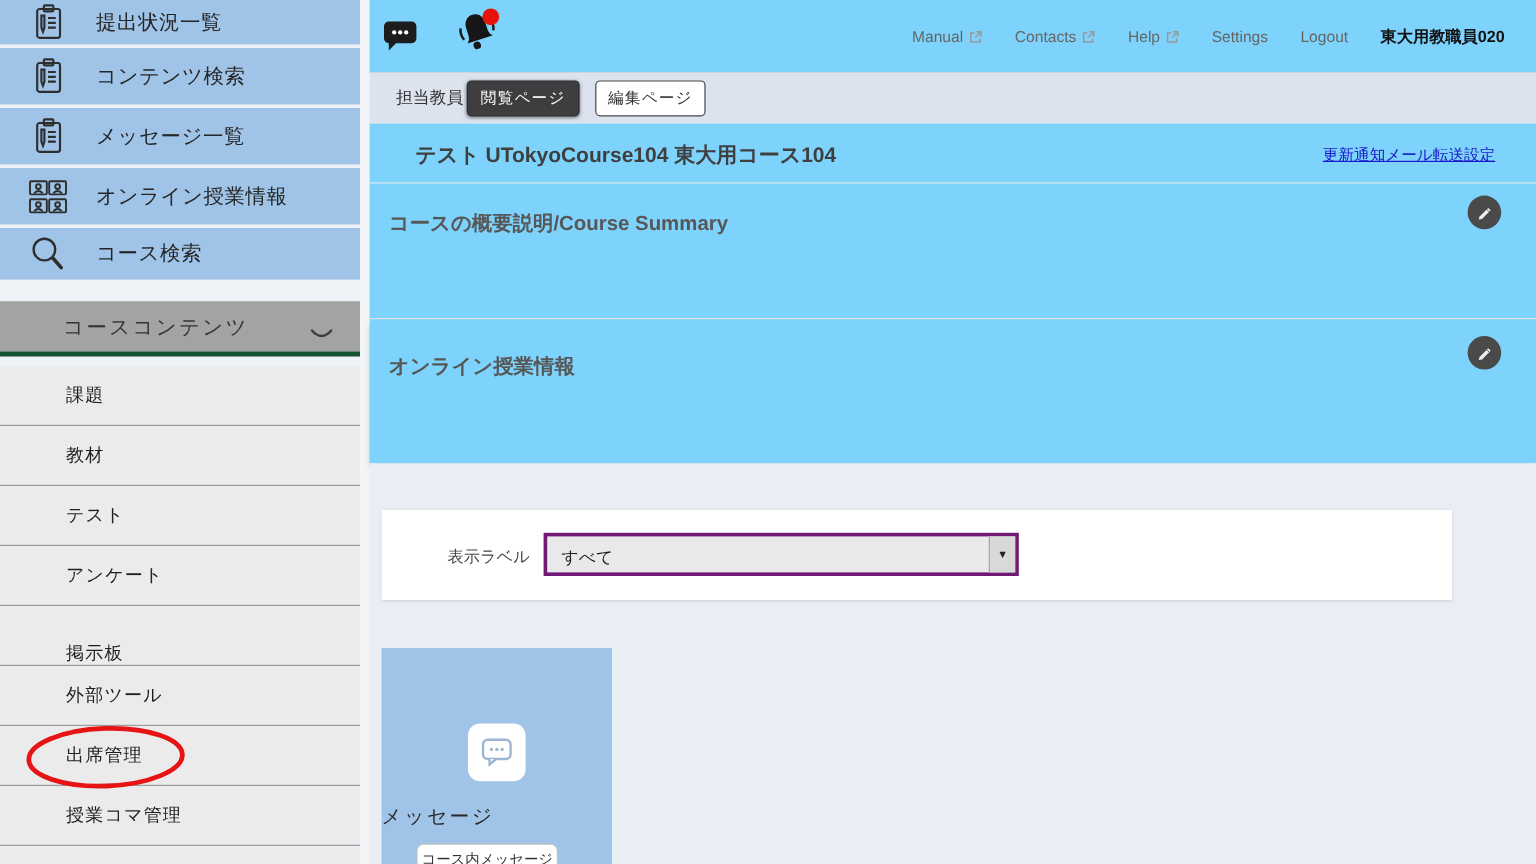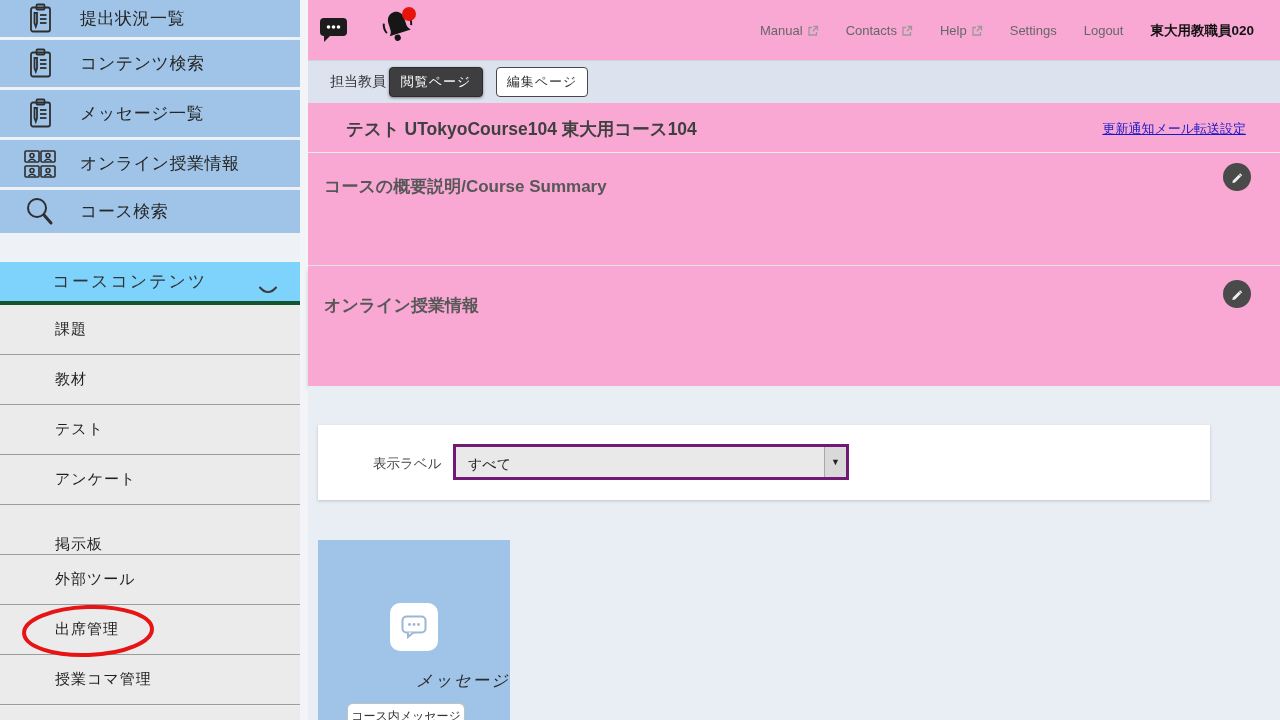--- a/index.html
+++ b/index.html
@@ -5,31 +5,31 @@
   * { margin:0; padding:0; box-sizing:border-box; }
   html,body { width:1280px; height:720px; overflow:hidden; }
   body { font-family:"Liberation Sans","DejaVu Sans",sans-serif; background:#fff; }
   #stage { position:relative; width:1280px; height:720px; overflow:hidden; background:#f3f4f7; }
 
   
   #sidebar { position:absolute; left:0; top:0; width:300px; height:720px; background:#eef1f6; }
   .side-blue { position:absolute; left:0; width:300px; background:#9fc4e8; display:flex; align-items:center; cursor:pointer;padding-left:40px; }
   .side-blue .s-icon { position:absolute; left:22px; width:36px; height:36px; display:flex; align-items:center; justify-content:center; }
   .side-blue .s-label { position:absolute; left:80px; font-size:17px; color:#262626; letter-spacing:.5px; white-space:nowrap; }
-  .side-gray-head { position:absolute; left:0; top:262px; width:300px; height:46px; background:#7dd3fc; border-bottom:7px solid #14532d; display:flex; align-items:center; cursor:pointer; }
+  .side-gray-head { position:absolute; left:0; top:251px; width:300px; height:46px; background:#a3a3a3; border-bottom:4px solid #14532d; display:flex; align-items:center; cursor:pointer; }
   .side-gray-head .gh-label { position:absolute; left:0; width:260px; text-align:center; font-size:17px; color:#333; letter-spacing:2px; }
   .side-gray-head .gh-chev { position:absolute; right:22px; top:19px; }
   .side-item { position:absolute; left:0; width:300px; height:50px; background:#ebebeb; border-bottom:1px solid #9c9c9c; display:flex; align-items:center; cursor:pointer; }
   .side-item .si-label { padding-left:55px; font-size:15px; color:#1f1f1f; letter-spacing:1px; }
   .side-tail { position:absolute; left:0; top:706px; width:300px; height:14px; background:#ebebeb; }
   #red-ellipse { position:absolute; left:18px; top:602px; width:140px; height:58px; pointer-events:none; transform:rotate(-2deg); }
 
   
   #main { position:absolute; left:300px; top:0; width:980px; height:720px; }
-  .panel { position:absolute; background:#f9a8d4; }
+  .panel { position:absolute; background:#7dd3fc; }
 
   
   #hdr { left:8px; top:0; width:972px; height:61px; border-bottom:1px solid #cfd2d6; }
   #hdr-bubble { position:absolute; left:10px; top:16px; width:32px; height:28px; cursor:pointer; }
   #hdr-bell { position:absolute; left:70px; top:6px; width:40px; height:40px; cursor:pointer; }
   #bell-dot { position:absolute; right:2px; top:1px; width:14px; height:14px; border-radius:50%; background:#e8140c; }
   #hdr-links { position:absolute; right:26px; top:0; height:61px; display:flex; align-items:center; gap:27px; }
   .hlink { font-size:13px; color:#666; cursor:pointer; display:flex; align-items:center; gap:4px; white-space:nowrap; }
   .huser { font-size:13.5px; color:#111; font-weight:700; white-space:nowrap; }
 
@@ -56,21 +56,21 @@
 
   #filter-panel { position:absolute; left:10px; top:39px; width:892px; height:75px; background:#fff; box-shadow:0 1px 3px rgba(0,0,0,.18); }
   #filter-label { position:absolute; left:55px; top:30px; font-size:13.5px; color:#444; }
   #label-select { position:absolute; left:135px; top:19px; width:396px; height:36px; background:#e9e9e9; border:3px solid #701a75; cursor:pointer; }
   #select-value { position:absolute; left:12px; top:0; line-height:34px; font-size:14px; color:#1f1f1f; }
   #select-arrow { position:absolute; right:0; top:0; width:22px; height:100%; background:#d9d9d9; border-left:1px solid #a8a8a8; display:flex; align-items:center; justify-content:center; font-size:9px; color:#222; }
 
   
   #msg-panel { position:absolute; left:10px; top:154px; width:192px; height:180px; background:#9fc4e8; overflow:hidden; cursor:pointer; }
   #msg-tile { position:absolute; left:72px; top:63px; width:48px; height:48px; background:#fff; border-radius:10px; display:flex; align-items:center; justify-content:center; }
-  #msg-label { position:absolute; left:0; top:130px; width:100%; text-align:right; font-size:16.5px; color:#2a2a2a; letter-spacing:2px;font-style:italic; }
+  #msg-label { position:absolute; left:0; top:130px; width:100%; text-align:left; font-size:16.5px; color:#2a2a2a; letter-spacing:2px; }
   #msg-btn { position:absolute; left:29px; top:163px; width:118px; height:26px; background:#fff; border:1px solid #c2c2c2; border-radius:6px; font-size:12px; color:#333; text-align:center; padding-top:4px; cursor:pointer; white-space:nowrap; overflow:hidden; }
 
   #msg-table { position:absolute; left:202px; top:154px; width:700px; height:180px; background:#fff; }
   #thead { position:absolute; left:0; top:0; width:700px; height:52px; border-bottom:1px solid #c9c9c9; }
   .th { position:absolute; font-size:13px; color:#2e2e2e; top:17px; white-space:nowrap; }
   .th .sort { font-size:10px; color:#808080; margin-left:3px; }
   #th-status { top:8px; }
   #th-status .sort-line { display:block; margin-top:2px; margin-left:1px; }
   .sliver { position:absolute; bottom:0; left:3px; width:200px; height:3px;
             background:repeating-linear-gradient(90deg,#6a6a6a 0 7px,transparent 7px 13px); }

